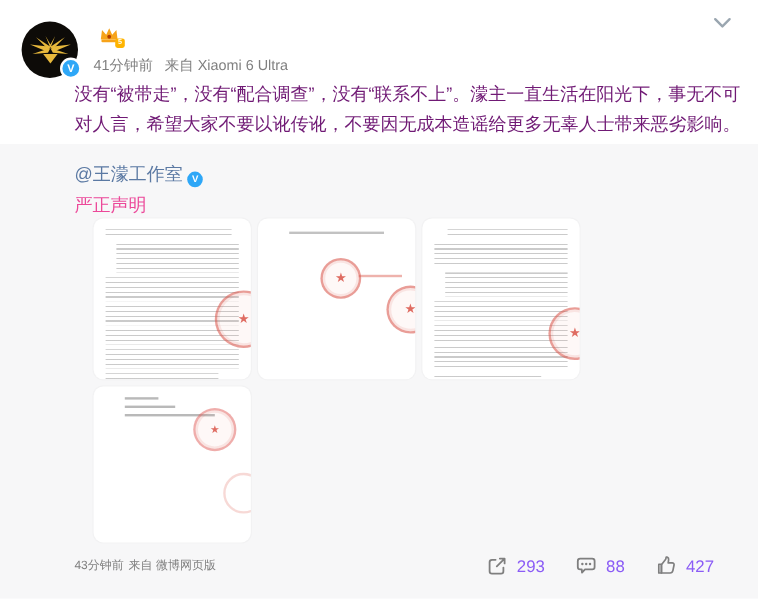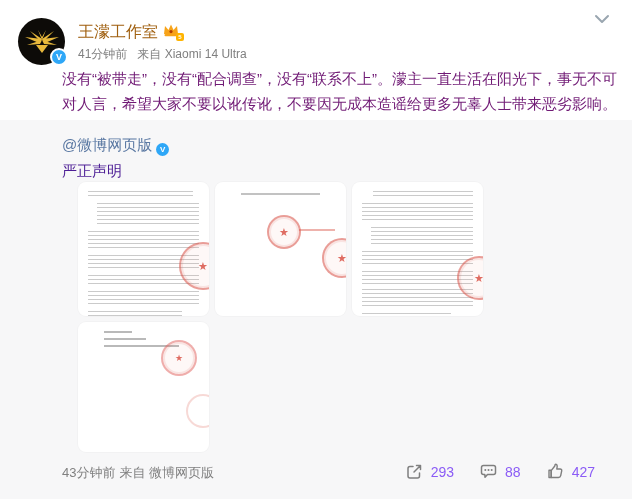--- a/index.html
+++ b/index.html
@@ -48,21 +48,21 @@
 
   
   .quote{
     left:0;top:120px;width:632px;height:379px;background:#f7f7f8;
   }
   .quote-author{
     left:62px;top:136px;font-size:15px;color:#5b79a3;cursor:pointer;white-space:nowrap;
   }
   .v-badge.q{display:inline-block;position:relative;vertical-align:-2px;margin-left:4px;
     width:13px;height:13px;line-height:13px;border:none;font-size:8px;}
-  .quote-text{left:62px;top:162px;font-size:15px;color:#4c1d95;}
+  .quote-text{left:62px;top:162px;font-size:15px;color:#ec4899;}
 
   
   .doc{
     width:131px;background:#ffffff;border-radius:8px;overflow:hidden;cursor:pointer;
     box-shadow:0 0 0 1px rgba(0,0,0,0.02);
   }
   .doc .pad{position:absolute;left:10px;right:10px;top:9px;bottom:9px;}
   .doc1{left:78px;top:182px;height:134px;}
   .doc2{left:215px;top:182px;height:134px;}
   .doc3{left:352px;top:182px;height:134px;}
@@ -80,21 +80,21 @@
     display:flex;align-items:center;justify-content:center;
     box-shadow:inset 0 0 0 2px rgba(217,84,72,.12);
     background:rgba(240,150,140,.07);
   }
   .stamp .star{font-size:11px;line-height:1;}
   .stamp.faded{border-color:rgba(230,130,120,.3);box-shadow:none;background:none;}
   .redline{position:absolute;height:2px;background:rgba(217,84,72,.45);}
   .field-lines .fl{height:2px;background:#a8a8a8;margin-bottom:5px;opacity:.8;}
 
   
-  .quote-meta{left:62px;top:464px;font-size:13px;color:#808080;}
+  .quote-meta{left:62px;top:464px;font-size:10px;color:#808080;}
   .quote-meta .src{margin-left:4px;}
   .actions{
     left:0;top:463px;width:595px;display:flex;justify-content:flex-end;gap:26px;
   }
   .action{
     display:flex;align-items:center;gap:8px;cursor:pointer;
     color:#8b5cf6;font-size:14px;
   }
   .action svg{display:block;}
 </style>
@@ -112,41 +112,41 @@
         <polygon points="18,10 35,8 21,14"></polygon>
         <polygon points="18,11 33,16 20,15"></polygon>
         <polygon points="18,8 14,1 18,11 22,1"></polygon>
         <polygon points="12,16 24,16 18,24"></polygon>
       </g>
     </svg>
   </span>
 </div>
 <div class="abs v-badge av">V</div>
 
-<span class="abs username"><span>王濛工作室</span><span class="crown-badge"><svg class="crown" width="16" height="14" viewBox="0 0 16 14">
+<span class="abs username"><span class="crown-badge"><svg class="crown" width="16" height="14" viewBox="0 0 16 14">
         <path d="M1 11 L2 3 L5.5 7 L8 1.5 L10.5 7 L14 3 L15 11 Z" fill="#f7a319"></path>
         <rect x="1.5" y="11" width="13" height="2.2" rx="1" fill="#f7a319"></rect>
         <circle cx="8" cy="8.6" r="1.6" fill="#b33c00"></circle>
       </svg><span class="lvl">5</span></span></span>
 
 <div class="abs header-meta">
-  <span>41分钟前</span><span class="src">来自 Xiaomi 14 Ultra</span>
+  <span>41分钟前</span><span class="src">来自 Xiaomi 6 Ultra</span>
 </div>
 
 <div class="abs chevron">
   <svg width="18" height="14" viewBox="0 0 18 14">
     <polyline points="3,3 9,9 15,3" fill="none" stroke="#9aa6b0" stroke-width="2" stroke-linecap="round" stroke-linejoin="round"></polyline>
   </svg>
 </div>
 
 <div class="abs post-text">没有“被带走”，没有“配合调查”，没有“联系不上”。濛主一直生活在阳光下，事无不可对人言，希望大家不要以讹传讹，不要因无成本造谣给更多无辜人士带来恶劣影响。</div>
 
 <div class="abs quote"></div>
 
-<div class="abs quote-author"><span>@微博网页版</span><span class="v-badge q">V</span></div>
+<div class="abs quote-author"><span>@王濛工作室</span><span class="v-badge q">V</span></div>
 
 <div class="abs quote-text">严正声明</div>
 
 <div class="abs doc doc1">
   <div class="pad">
     <div class="tp" style="height:8px;width:95%"></div>
     <div class="tp ind" style="height:24px"></div>
     <div class="tp" style="height:20px"></div>
     <div class="tp" style="height:16px"></div>
     <div class="tp" style="height:12px"></div>

